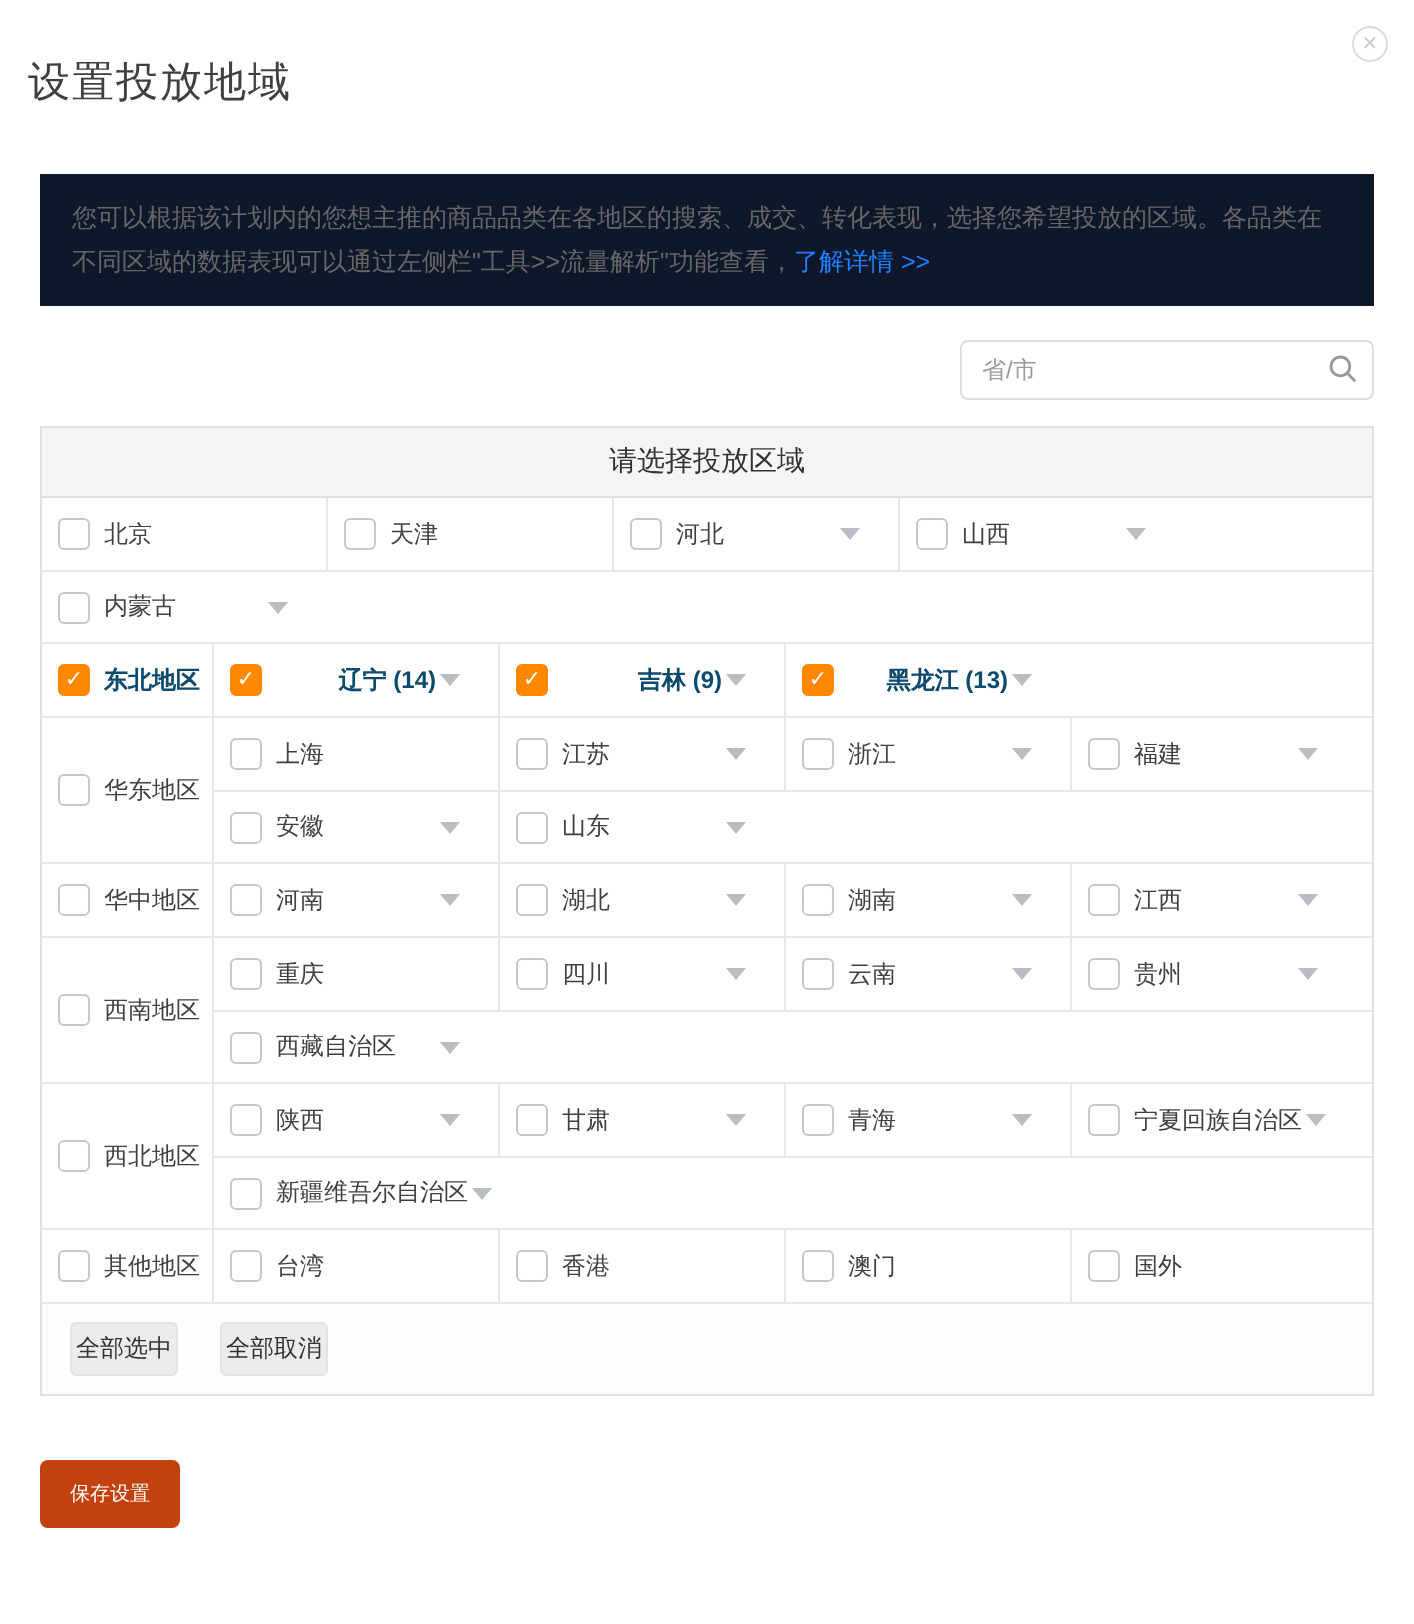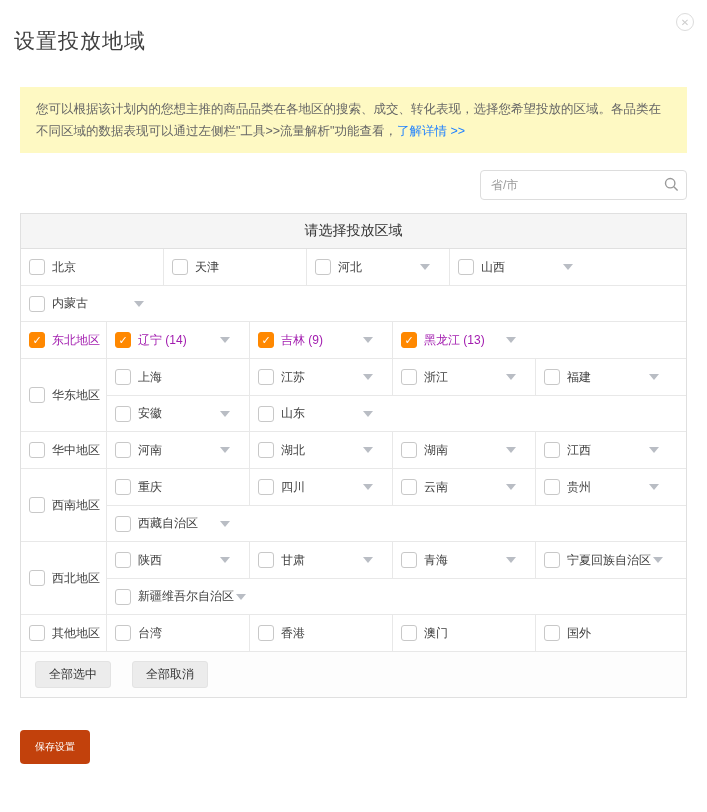--- a/index.html
+++ b/index.html
@@ -6,21 +6,21 @@
   html,body { background:#fff; }
   body { font-family:"Liberation Sans","DejaVu Sans",sans-serif; }
   .dialog { position:relative; width:707px; height:812px; background:#fff; overflow:hidden; }
 
   .dialog-title { padding:27px 0 0 14px; font-size:21px; color:#3f3f3f; letter-spacing:1px; }
 
   .close-btn { position:absolute; top:13px; right:13px; width:18px; height:18px;
     border:1px solid #dcdcdc; border-radius:50%; color:#cccccc; font-size:10px;
     display:flex; align-items:center; justify-content:center; cursor:pointer; }
 
-  .notice { margin:32px 20px 0 20px; background:#fef9c3; padding:11px 16px;
+  .notice { margin:32px 20px 0 20px; background:#0f172a; padding:11px 16px;
     font-size:12.5px; color:#666; line-height:22px; }
   .notice a { color:#1e80ff; text-decoration:none; }
 
   .search-row { margin:17px 20px 0 20px; display:flex; justify-content:flex-end; }
   .search-box { position:relative; width:207px; }
   .search-box input { width:100%; height:30px; border:1px solid #ddd; border-radius:4px;
     padding:0 30px 0 10px; font-size:12px; color:#4d7c0f; outline:none;
     font-family:"Liberation Sans","DejaVu Sans",sans-serif; }
   .search-box input::placeholder { color:#9b9b9b; }
   .search-icon { position:absolute; right:8px; top:7px; cursor:pointer; }
@@ -42,29 +42,29 @@
   .cell:last-child { flex:1; border-right:none; }
 
   .cbx { width:16px; height:16px; border:1px solid #c8c8c8; border-radius:3px;
     background:#fff; margin-right:7px; flex:none; display:flex;
     align-items:center; justify-content:center; cursor:pointer; }
   .cbx.checked { background:#ff8800; border-color:#ff8800; }
   .cbx .tick { color:#fff; font-size:11px; font-weight:bold; line-height:1; }
 
   .lbl { font-size:12px; color:#404040; white-space:nowrap; }
   .cell .lbl { min-width:80px; }
-  .lbl.checked { font-weight:normal; color:#a21caf; }
+  .lbl.checked { font-weight:bold; color:#0c4a6e;text-align:right; }
 
   .arrow { width:0; height:0; border-left:5px solid transparent;
     border-right:5px solid transparent; border-top:6px solid #b9bdc4;
     margin-left:2px; cursor:pointer; flex:none; }
 
   .footer-row { border-top:1px solid #e8e8e8; height:46px; display:flex;
     align-items:center; padding-left:14px; background:#fdfdfd; }
-  .footer-row button { height:27px; padding:0 13px; margin-right:21px;
+  .footer-row button { height:27px; padding:0 2px; margin-right:21px;
     background:#ececec; border:1px solid #e3e3e3; border-radius:3px;
     font-size:12px; color:#333; cursor:pointer;
     font-family:"Liberation Sans","DejaVu Sans",sans-serif; }
 
   .save-btn { margin:32px 0 0 20px; background:#c2410c; color:#fff; border:none;
     border-radius:4px; font-size:10px; padding:10px 15px; cursor:pointer;
     font-family:"Liberation Sans","DejaVu Sans",sans-serif; }
 </style>
 </head>
 <body>

